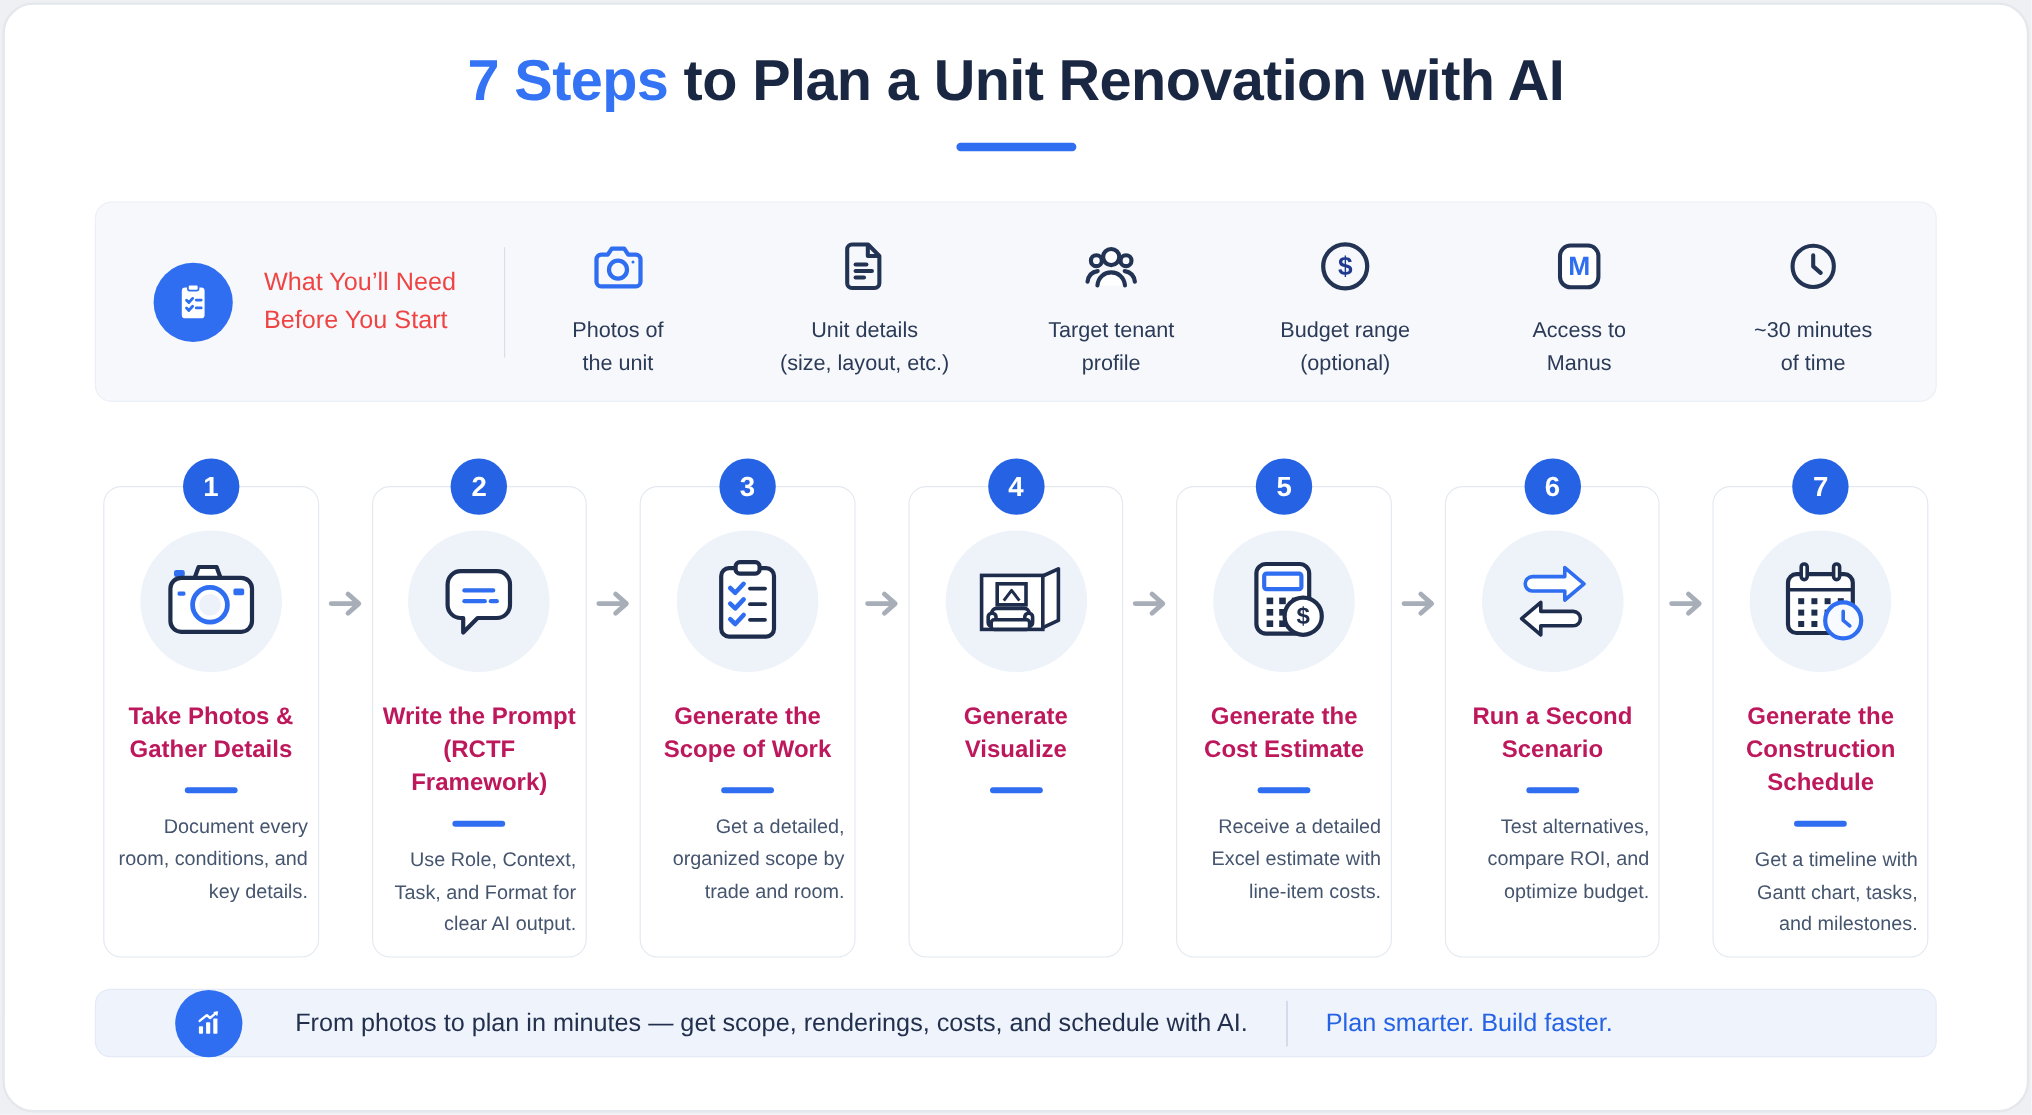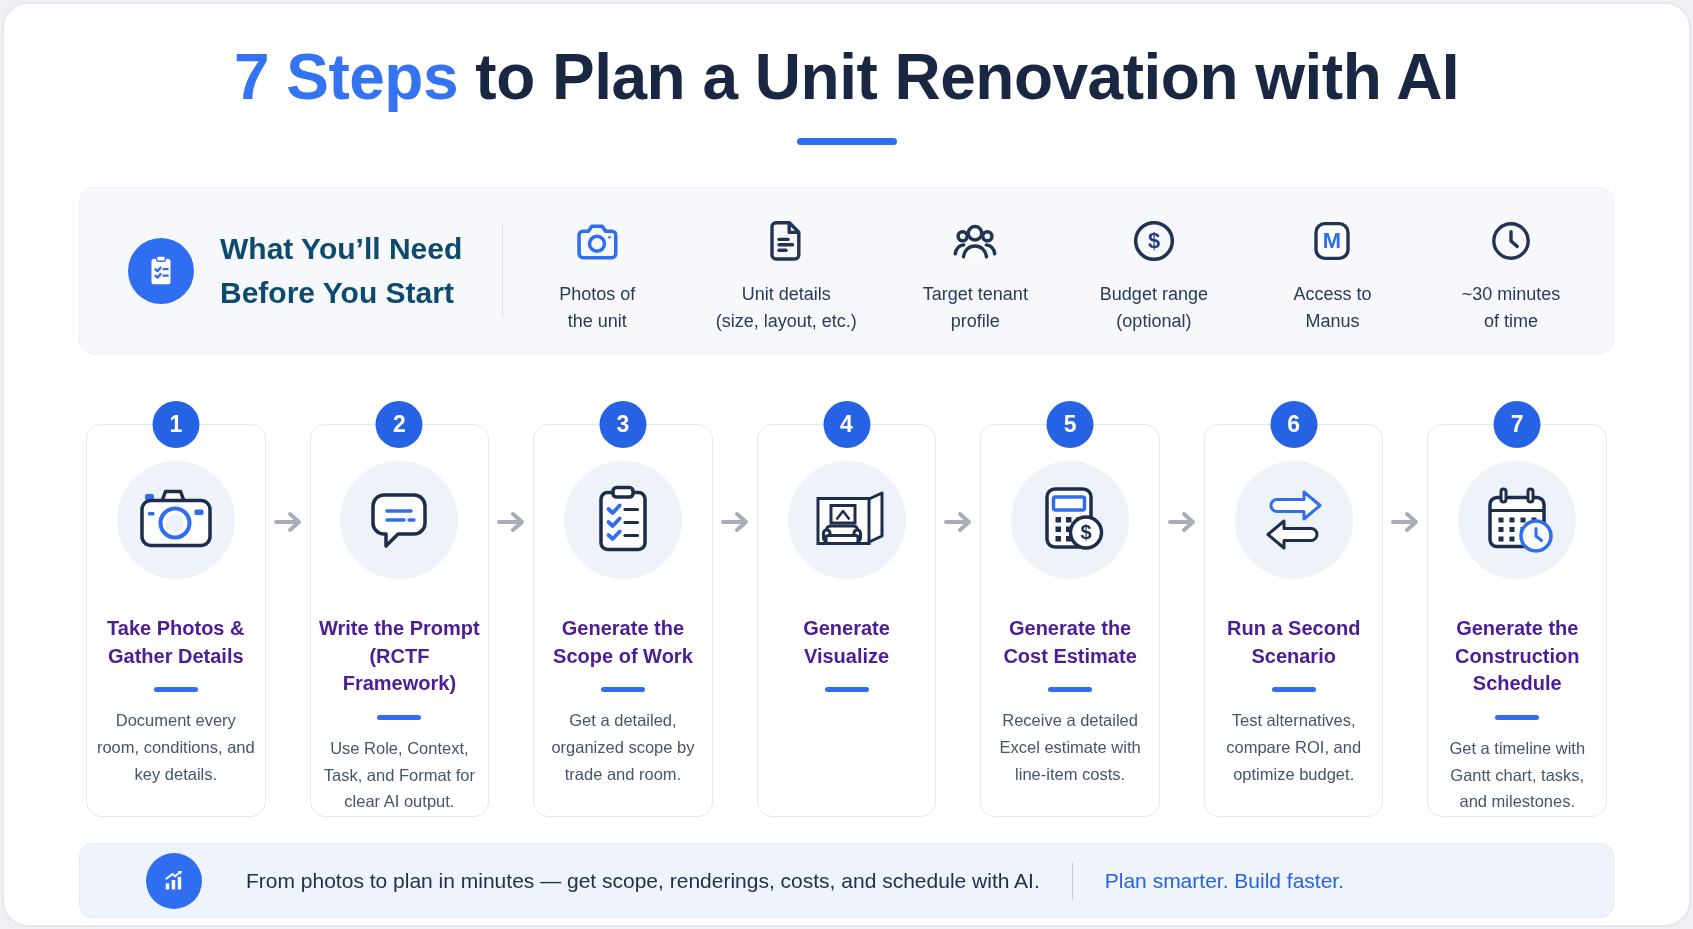--- a/index.html
+++ b/index.html
@@ -2,52 +2,52 @@
 <html><head>
 <meta charset="utf-8">
 <style>
   * { margin:0; padding:0; box-sizing:border-box; }
   html,body { width:1693px; height:929px; }
   body { background:#eef0f3; font-family:"Liberation Sans","DejaVu Sans",sans-serif; position:relative; overflow:hidden; }
   .frame { position:absolute; inset:2px; background:#ffffff; border:2px solid #e4e7ec; border-radius:26px; overflow:hidden; }
 
   
   .header { padding-top:36px; text-align:center; }
-  .title { font-size:64px; font-weight:800; letter-spacing:-0.5px; color:#1a2742; }
+  .title { font-size:48px; font-weight:800; letter-spacing:-0.5px; color:#1a2742; }
   .title .hl { color:#3373f4; }
   .title-underline { width:100px; height:7px; border-radius:4px; background:#2f6ef0; margin:24px auto 0; }
 
   
   .needs { margin:42px 75px 0; height:167px; background:#f6f8fb; border:1px solid #eceff5;
            border-radius:14px; display:flex; align-items:center; padding:0 42px 0 48px; }
   .needs-head { display:flex; align-items:center; gap:26px; flex:0 0 auto; }
   .needs-badge { width:66px; height:66px; border-radius:50%; background:#2f6ef0; display:flex; align-items:center; justify-content:center; flex:0 0 auto; }
-  .needs-heading { font-size:30px; font-weight:700; color:#0c4a6e; line-height:1.45; }
+  .needs-heading { font-size:21px; font-weight:400; color:#ef4444; line-height:1.45; }
   .needs-sep { width:1px; height:92px; background:#d9dfe8; margin:0 34px 0 40px; flex:0 0 auto; }
   .needs-items { flex:1; display:flex; justify-content:space-between; align-items:flex-start; padding-top:8px; }
   .need-item { display:flex; flex-direction:column; align-items:center; gap:14px; min-width:120px; }
   .need-item .nicon { height:52px; display:flex; align-items:center; justify-content:center; }
   .need-label { font-size:18px; color:#2b3a57; text-align:center; line-height:1.5; }
 
   
   .steps { margin:70px 82px 0; display:flex; align-items:stretch; height:393px; }
   .card { flex:1 1 0; position:relative; background:#fff; border:1.5px solid #e4e9f0; border-radius:15px;
           display:flex; flex-direction:column; align-items:center; padding:0 8px; }
   .badge { position:absolute; top:-24px; left:50%; transform:translateX(-50%); width:47px; height:47px;
            border-radius:50%; background:#2563e4; color:#fff; font-size:23px; font-weight:700;
            display:flex; align-items:center; justify-content:center; }
   .icon-circle { margin-top:36px; width:118px; height:118px; border-radius:50%; background:#eef3fa;
                  display:flex; align-items:center; justify-content:center; }
-  .card-title { margin-top:36px; font-size:20px; font-weight:700; color:#4c1d95; text-align:center; line-height:1.38; }
+  .card-title { margin-top:24px; font-size:20px; font-weight:700; color:#be185d; text-align:center; line-height:1.38; }
   .card-divider { width:44px; height:5px; border-radius:3px; background:#2f6ef0; margin-top:17px; }
-  .card-desc { margin-top:15px; font-size:16.5px; color:#45556e; text-align:center; line-height:1.62; }
+  .card-desc { margin-top:15px; font-size:16.5px; color:#45556e; text-align:right; line-height:1.62; }
   .arrow { flex:0 0 44px; display:flex; justify-content:center; align-items:flex-start; padding-top:86px; }
 
   
-  .footer { margin:26px 75px 0; height:75px; background:#eef3fc; border:1px solid #e4ebf7; border-radius:13px;
+  .footer { margin:26px 75px 0; height:57px; background:#eef3fc; border:1px solid #e4ebf7; border-radius:13px;
             display:flex; align-items:center; padding-left:66px; }
   .footer-badge { width:56px; height:56px; border-radius:50%; background:#2f6ef0; display:flex; align-items:center; justify-content:center; flex:0 0 auto; }
   .footer-msg { margin-left:44px; font-size:21px; color:#22304d; }
   .footer-sep { width:1px; height:38px; background:#c4cddc; margin:0 32px; }
   .footer-tagline { font-size:21px; font-weight:400; color:#2563e4; }
 
   svg { display:block; }
 </style>
 </head>
 <body>

